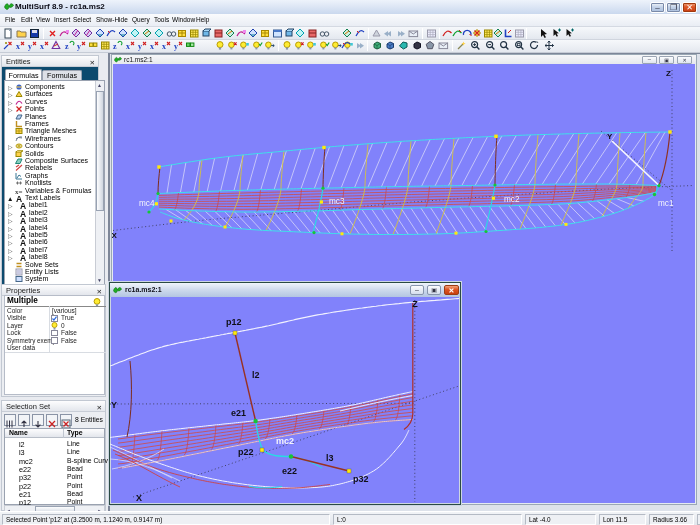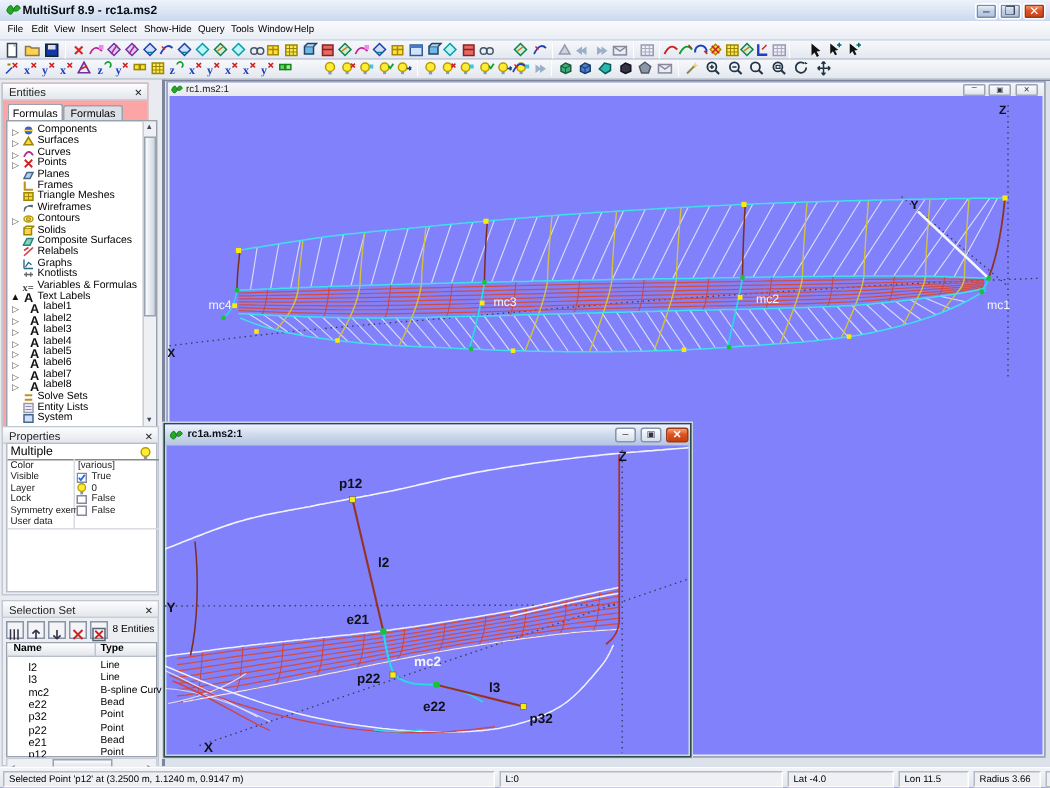--- a/index.html
+++ b/index.html
@@ -391,21 +391,21 @@
       <path d="M8.5 5a3.5 3.5 0 1 1-1.2-2.6" fill="none" stroke="#234" stroke-width="1.2"></path>
       <path d="M7.5 1l0.3 1.8L9.5 2.5z" fill="#234"></path>
     </svg>
     <svg style="position:absolute;left:544px;top:0px" width="11" height="11" viewBox="0 0 11 11">
       <path d="M5 1v9M1 5.5h8.5M5 1l-1.3 1.6M5 1l1.3 1.6M1 5.5l1.6-1.3M1 5.5l1.6 1.3M9.5 5.5L8 4.2M9.5 5.5L8 6.8M5 10l-1.3-1.6M5 10l1.3-1.6" fill="none" stroke="#234" stroke-width="1"></path>
     </svg>
   </div>
 
 <div class="abs" style="left:0;top:53px;width:108px;height:458px;background:#e9ebf0">
 
-  <div class="abs" style="left:1px;top:2px;width:98px;height:231px;background:#fca5a5;border:1px solid #c2c8d2">
+  <div class="abs" style="left:1px;top:2px;width:98px;height:231px;background:#0c4a6e;border:1px solid #c2c8d2">
     <div class="hdr">Entities<span class="hx">✕</span></div>
     <div class="abs" style="left:3px;top:13px;width:37px;height:11px;background:#fff;border:1px solid #9aa2b0;border-bottom:0;border-radius:2px 2px 0 0;font-size:7.2px;text-align:center;line-height:11px">Formulas</div>
     <div class="abs" style="left:40px;top:14px;width:40px;height:10px;background:#dde0e7;border:1px solid #9aa2b0;border-bottom:0;border-radius:2px 2px 0 0;font-size:7.2px;text-align:center;line-height:10px">Formulas</div>
     <div class="abs" style="left:2px;top:24px;width:101px;height:205px;background:#fff;border:1px solid #9aa2b0;overflow:hidden">
       <div class="abs" style="left:2px;top:2px;width:86px;height:201px">
           <span style="position:absolute;left:1px;top:1px;font-size:6px;color:#555">▷</span>
           <svg style="position:absolute;left:8px;top:0px" width="8" height="8" viewBox="0 0 8 8">
             <circle cx="4" cy="4" r="2.6" fill="#3a62c8"></circle>
             <path d="M1 4h6" stroke="#ffd24a"></path>
           </svg>
@@ -536,21 +536,21 @@
         <div class="abs" style="left:1px;top:1px;font-size:5px;color:#446">▲</div>
         <div class="abs" style="left:0px;top:10px;width:8px;height:120px;background:linear-gradient(90deg,#fdfdfe,#cfd6e0);border:1px solid #98a2b2"></div>
         <div class="abs" style="left:1px;bottom:1px;font-size:5px;color:#446">▼</div>
       </div>
     </div>
   </div>
 
   <div class="abs" style="left:1px;top:231px;width:105px;height:113px;background:#eceef2;border:1px solid #c2c8d2">
     <div class="hdr">Properties<span class="hx">✕</span></div>
     <div class="abs" style="left:2px;top:10px;width:101px;height:100px;background:#fff;border:1px solid #b6bcc8">
-      <div class="abs" style="left:2px;top:0px;font-size:8.2px;font-weight:normal">Multiple</div>
+      <div class="abs" style="left:2px;top:0px;font-size:8.2px;font-weight:bold">Multiple</div>
       <svg class="abs" style="right:3px;top:2px" width="8" height="9" viewBox="0 0 8 9">
           <circle cx="4" cy="3.4" r="2.9" fill="#ffec33" stroke="#b89b00"></circle>
           <rect x="2.9" y="6.4" width="2.2" height="2.2" fill="#8a97a8"></rect>
         </svg>
       <div class="abs" style="left:0;top:10px;width:101px;height:1px;background:#888"></div>
       <div class="abs" style="left:44px;top:10px;width:1px;height:47px;background:#d8dce2"></div>
       <div class="abs" style="left:2px;top:11px;font-size:6.5px;color:#222">Color</div>
       <div class="abs" style="left:47px;top:11px;font-size:6.5px;color:#222">[various]</div>
       <div class="abs" style="left:2px;top:18.4px;font-size:6.5px;color:#222">Visible</div>
       <svg class="abs" style="left:46px;top:18.8px" width="7" height="7" viewBox="0 0 7 7">

